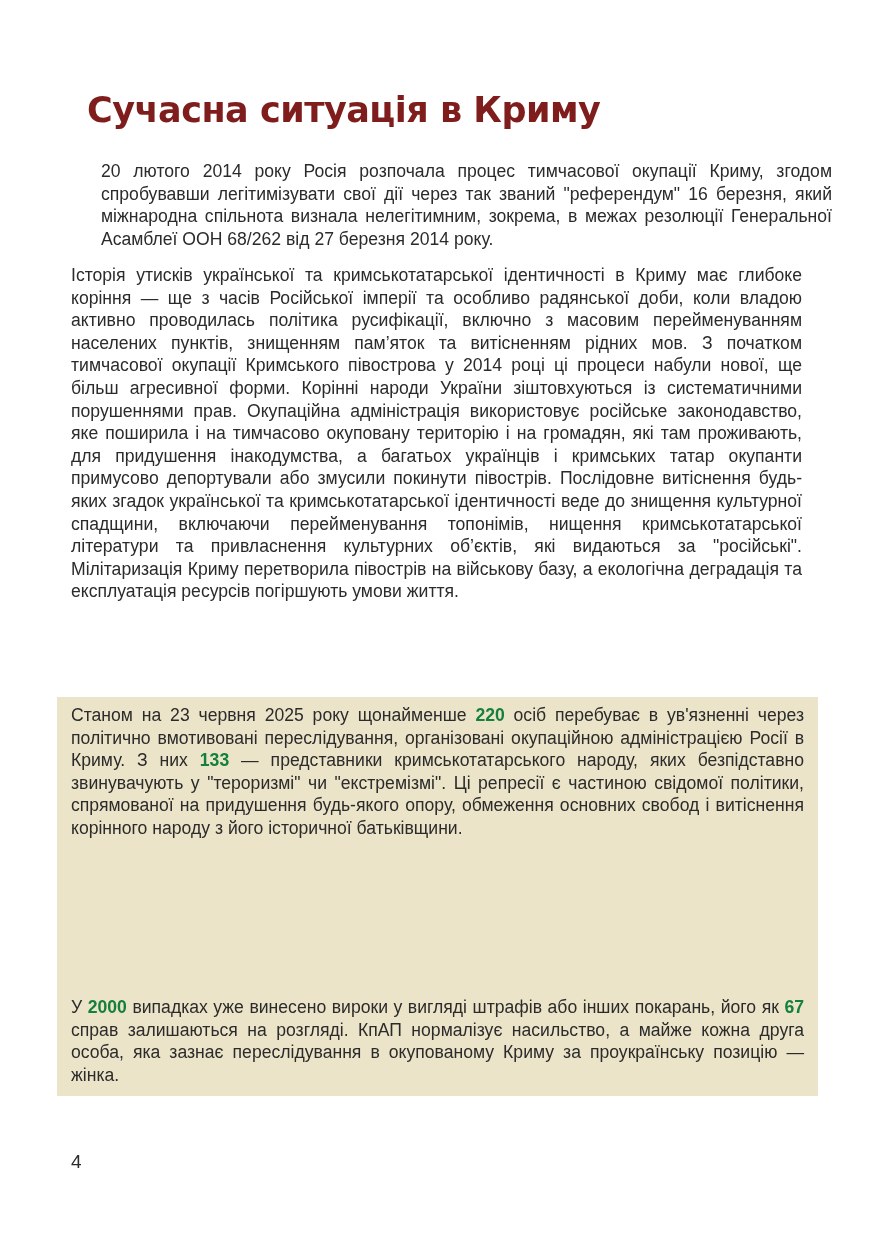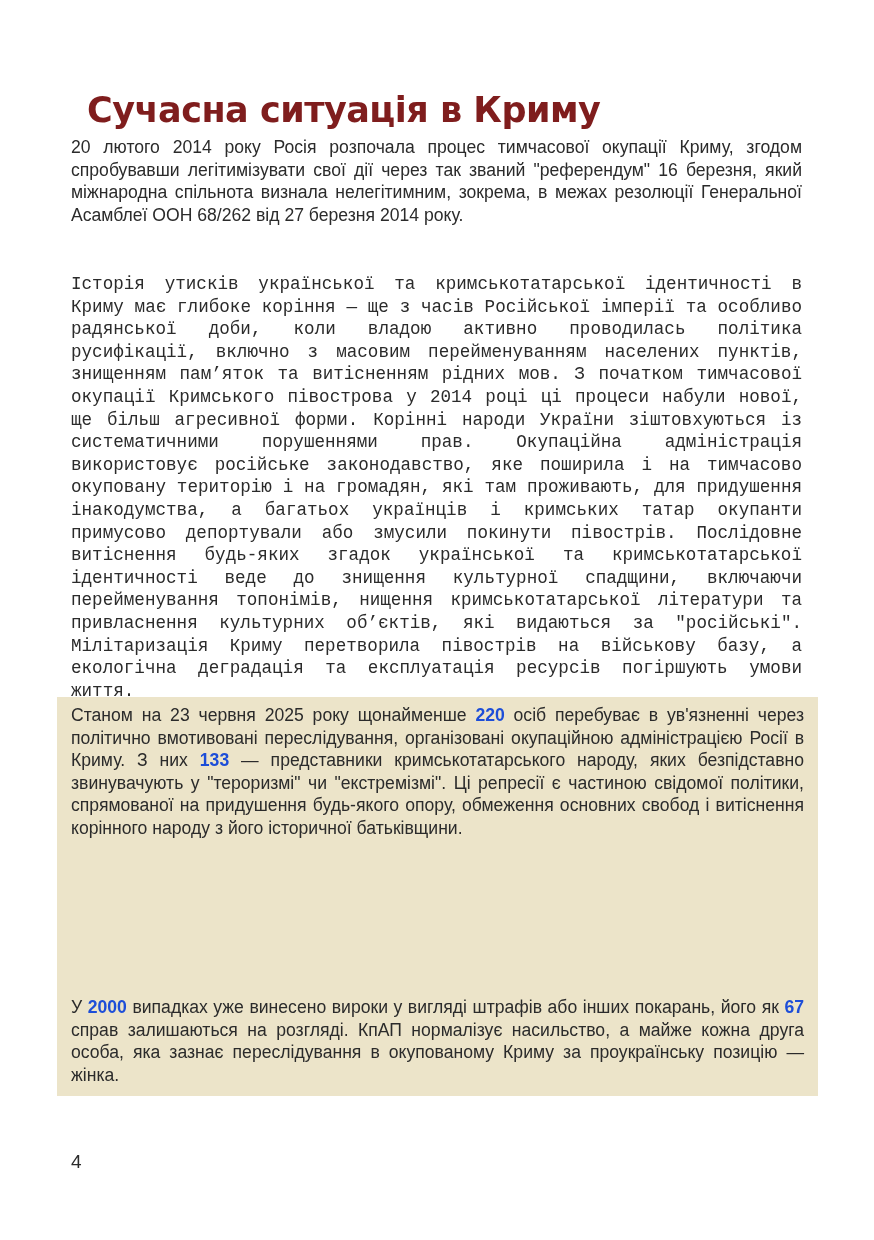--- a/index.html
+++ b/index.html
@@ -4,30 +4,30 @@
 <style>
   html, body { margin: 0; padding: 0; background: #ffffff; }
   body { width: 874px; height: 1240px; position: relative; overflow: hidden;
          font-family: "Liberation Sans", sans-serif; color: #2a2a2a; }
   .title { position: absolute; left: 71px; top: 70px; margin: 16px;
            font-family: "DejaVu Sans", sans-serif; font-weight: bold;
            font-size: 35px; letter-spacing: -0.5px; color: #7f1d1d; line-height: 48px; }
   .para { position: absolute; left: 71px; width: 731px; margin: 0;
           font-size: 17.6px; line-height: 22.6px; text-align: justify;
           color: #2b2b2b; }
-  .p1 { top: 136px; }
-  .p2 { top: 273px; font-family: Liberation Mono, monospace; }
+  .p1 { top: 160px; margin-left: 30px; }
+  .p2 { top: 264px; }
   .highlight-box { position: absolute; left: 57px; top: 697px; width: 761px; height: 399px;
                    background: #ece4c9; }
   .box-para { position: absolute; left: 14px; width: 733px; margin: 0;
               font-size: 17.6px; line-height: 22.6px; text-align: justify; color: #2b2b2b; }
   .b1 { top: 7px; }
   .b2 { top: 187px; }
   .b3 { top: 299px; }
-  .box-para b { font-weight: bold; color: #1d4ed8; margin-top: 16px; }
+  .box-para b { font-weight: bold; color: #15803d; margin-top: 16px; }
   .page-number { position: absolute; left: 71px; top: 1151px; font-size: 19px; color: #2b2b2b; }
 </style>
 </head>
 <body>
 
 <h1 class="title">Сучасна ситуація в Криму</h1>
 
 <p class="para p1">20 лютого 2014 року Росія розпочала процес тимчасової окупації Криму, згодом спробувавши легітимізувати свої дії через так званий "референдум" 16 березня, який міжнародна спільнота визнала нелегітимним, зокрема, в межах резолюції Генеральної Асамблеї ООН 68/262 від 27 березня 2014 року.</p>
 <p class="para p2">Історія утисків української та кримськотатарської ідентичності в Криму має глибоке коріння — ще з часів Російської імперії та особливо радянської доби, коли владою активно проводилась політика русифікації, включно з масовим перейменуванням населених пунктів, знищенням пам’яток та витісненням рідних мов. З початком тимчасової окупації Кримського півострова у 2014 році ці процеси набули нової, ще більш агресивної форми. Корінні народи України зіштовхуються із систематичними порушеннями прав. Окупаційна адміністрація використовує російське законодавство, яке поширила і на тимчасово окуповану територію і на громадян, які там проживають,  для придушення інакодумства, а багатьох українців і кримських татар окупанти примусово депортували або змусили покинути півострів. Послідовне витіснення будь-яких згадок української та кримськотатарської ідентичності веде до знищення культурної спадщини, включаючи перейменування топонімів, нищення кримськотатарської літератури та привласнення культурних об’єктів, які видаються за "російські". Мілітаризація Криму перетворила півострів на військову базу, а екологічна деградація та експлуатація ресурсів погіршують умови життя.</p>
 

